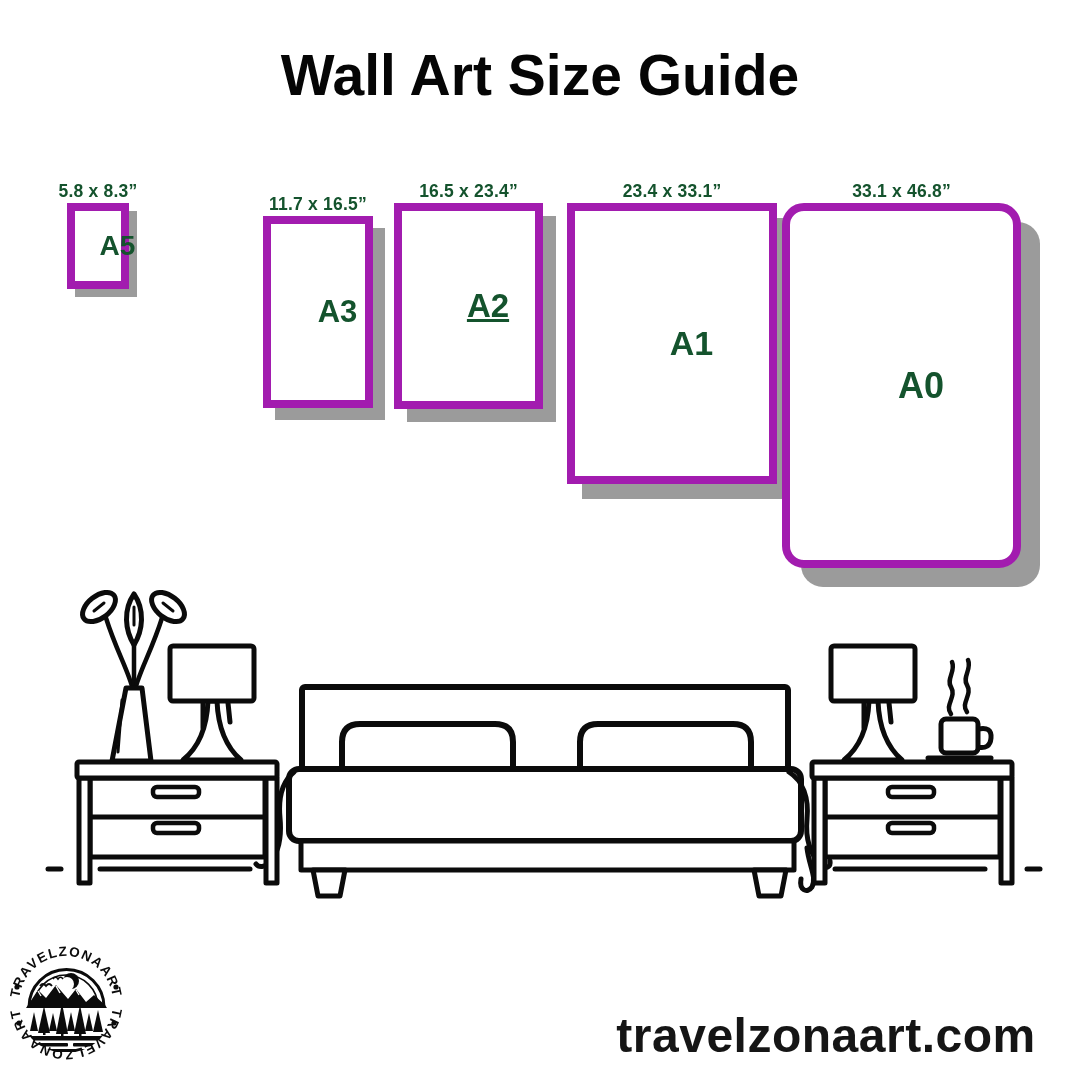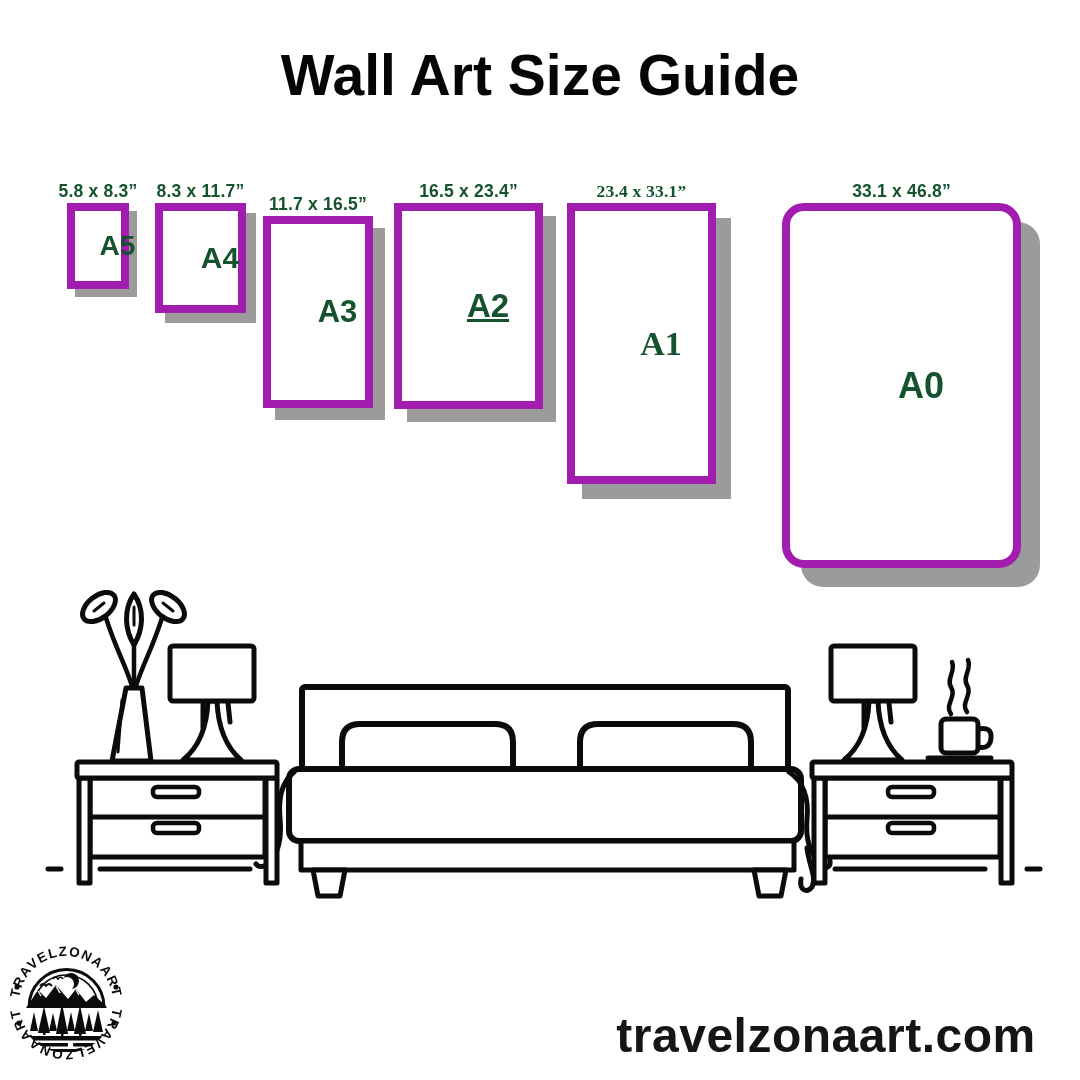--- a/index.html
+++ b/index.html
@@ -17,21 +17,21 @@
     display:flex;align-items:center;justify-content:center;font-weight:700;color:#14532d;padding-left:39px;
   }
   .paper .dims{
     position:absolute;bottom:calc(100% + 9px);left:50%;transform:translateX(-50%);
     white-space:nowrap;font-size:17.5px;font-weight:700;letter-spacing:0.2px;
   }
   .p-a5{left:67px;top:203px;width:62px;height:86px;font-size:28px;box-shadow:8px 8px 0 #9b9b9b;}
   .p-a4{left:155px;top:203px;width:91px;height:110px;font-size:30px;box-shadow:10px 10px 0 #9b9b9b;}
   .p-a3{left:263px;top:216px;width:110px;height:192px;font-size:31px;box-shadow:12px 12px 0 #9b9b9b;}
   .p-a2{left:394px;top:203px;width:149px;height:206px;font-size:33px;box-shadow:13px 13px 0 #9b9b9b;text-decoration:underline;}
-  .p-a1{left:567px;top:203px;width:149px;height:281px;font-size:34px;box-shadow:15px 15px 0 #9b9b9b;font-family:Liberation Serif, serif;}
+  .p-a1{left:567px;top:203px;width:210px;height:281px;font-size:34px;box-shadow:15px 15px 0 #9b9b9b;}
   .p-a0{left:782px;top:203px;width:239px;height:365px;font-size:36px;box-shadow:19px 19px 0 #9b9b9b;border-radius:22px;}
   
   .scene{position:absolute;left:0;top:580px;width:1080px;height:330px;}
   .s3{stroke:#0b0b0b;stroke-width:3;fill:none;stroke-linecap:round;stroke-linejoin:round;}
   .s4{stroke:#0b0b0b;stroke-width:4.5;fill:none;stroke-linecap:round;stroke-linejoin:round;}
   .s5{stroke:#0b0b0b;stroke-width:5;fill:none;stroke-linecap:round;stroke-linejoin:round;}
   .s4f{stroke:#0b0b0b;stroke-width:4.5;fill:#fff;stroke-linecap:round;stroke-linejoin:round;}
   .s5f{stroke:#0b0b0b;stroke-width:5;fill:#fff;stroke-linecap:round;stroke-linejoin:round;}
   .s6f{stroke:#0b0b0b;stroke-width:6;fill:#fff;stroke-linecap:round;stroke-linejoin:round;}
   
@@ -47,24 +47,20 @@
 </head>
 <body>
 
 <div class="canvas">
 
   <h1 class="title">Wall Art Size Guide</h1>
 
   <div class="paper p-a5">
     <span class="dims">5.8 x 8.3”</span>
     <span class="letter">A5</span>
-  </div>
-  <div class="paper p-a4">
-    <span class="dims">8.3 x 11.7”</span>
-    <span class="letter">A4</span>
   </div>
   <div class="paper p-a3">
     <span class="dims">11.7 x 16.5”</span>
     <span class="letter">A3</span>
   </div>
   <div class="paper p-a2">
     <span class="dims">16.5 x 23.4”</span>
     <span class="letter">A2</span>
   </div>
   <div class="paper p-a1">

